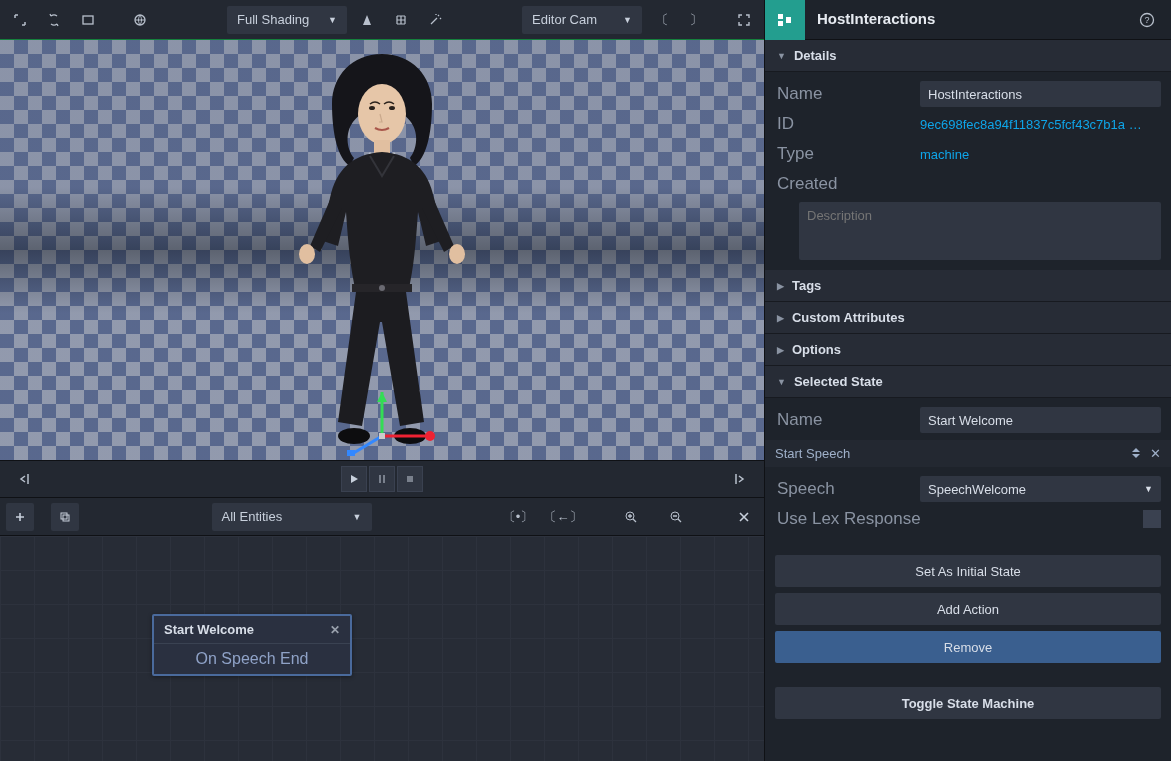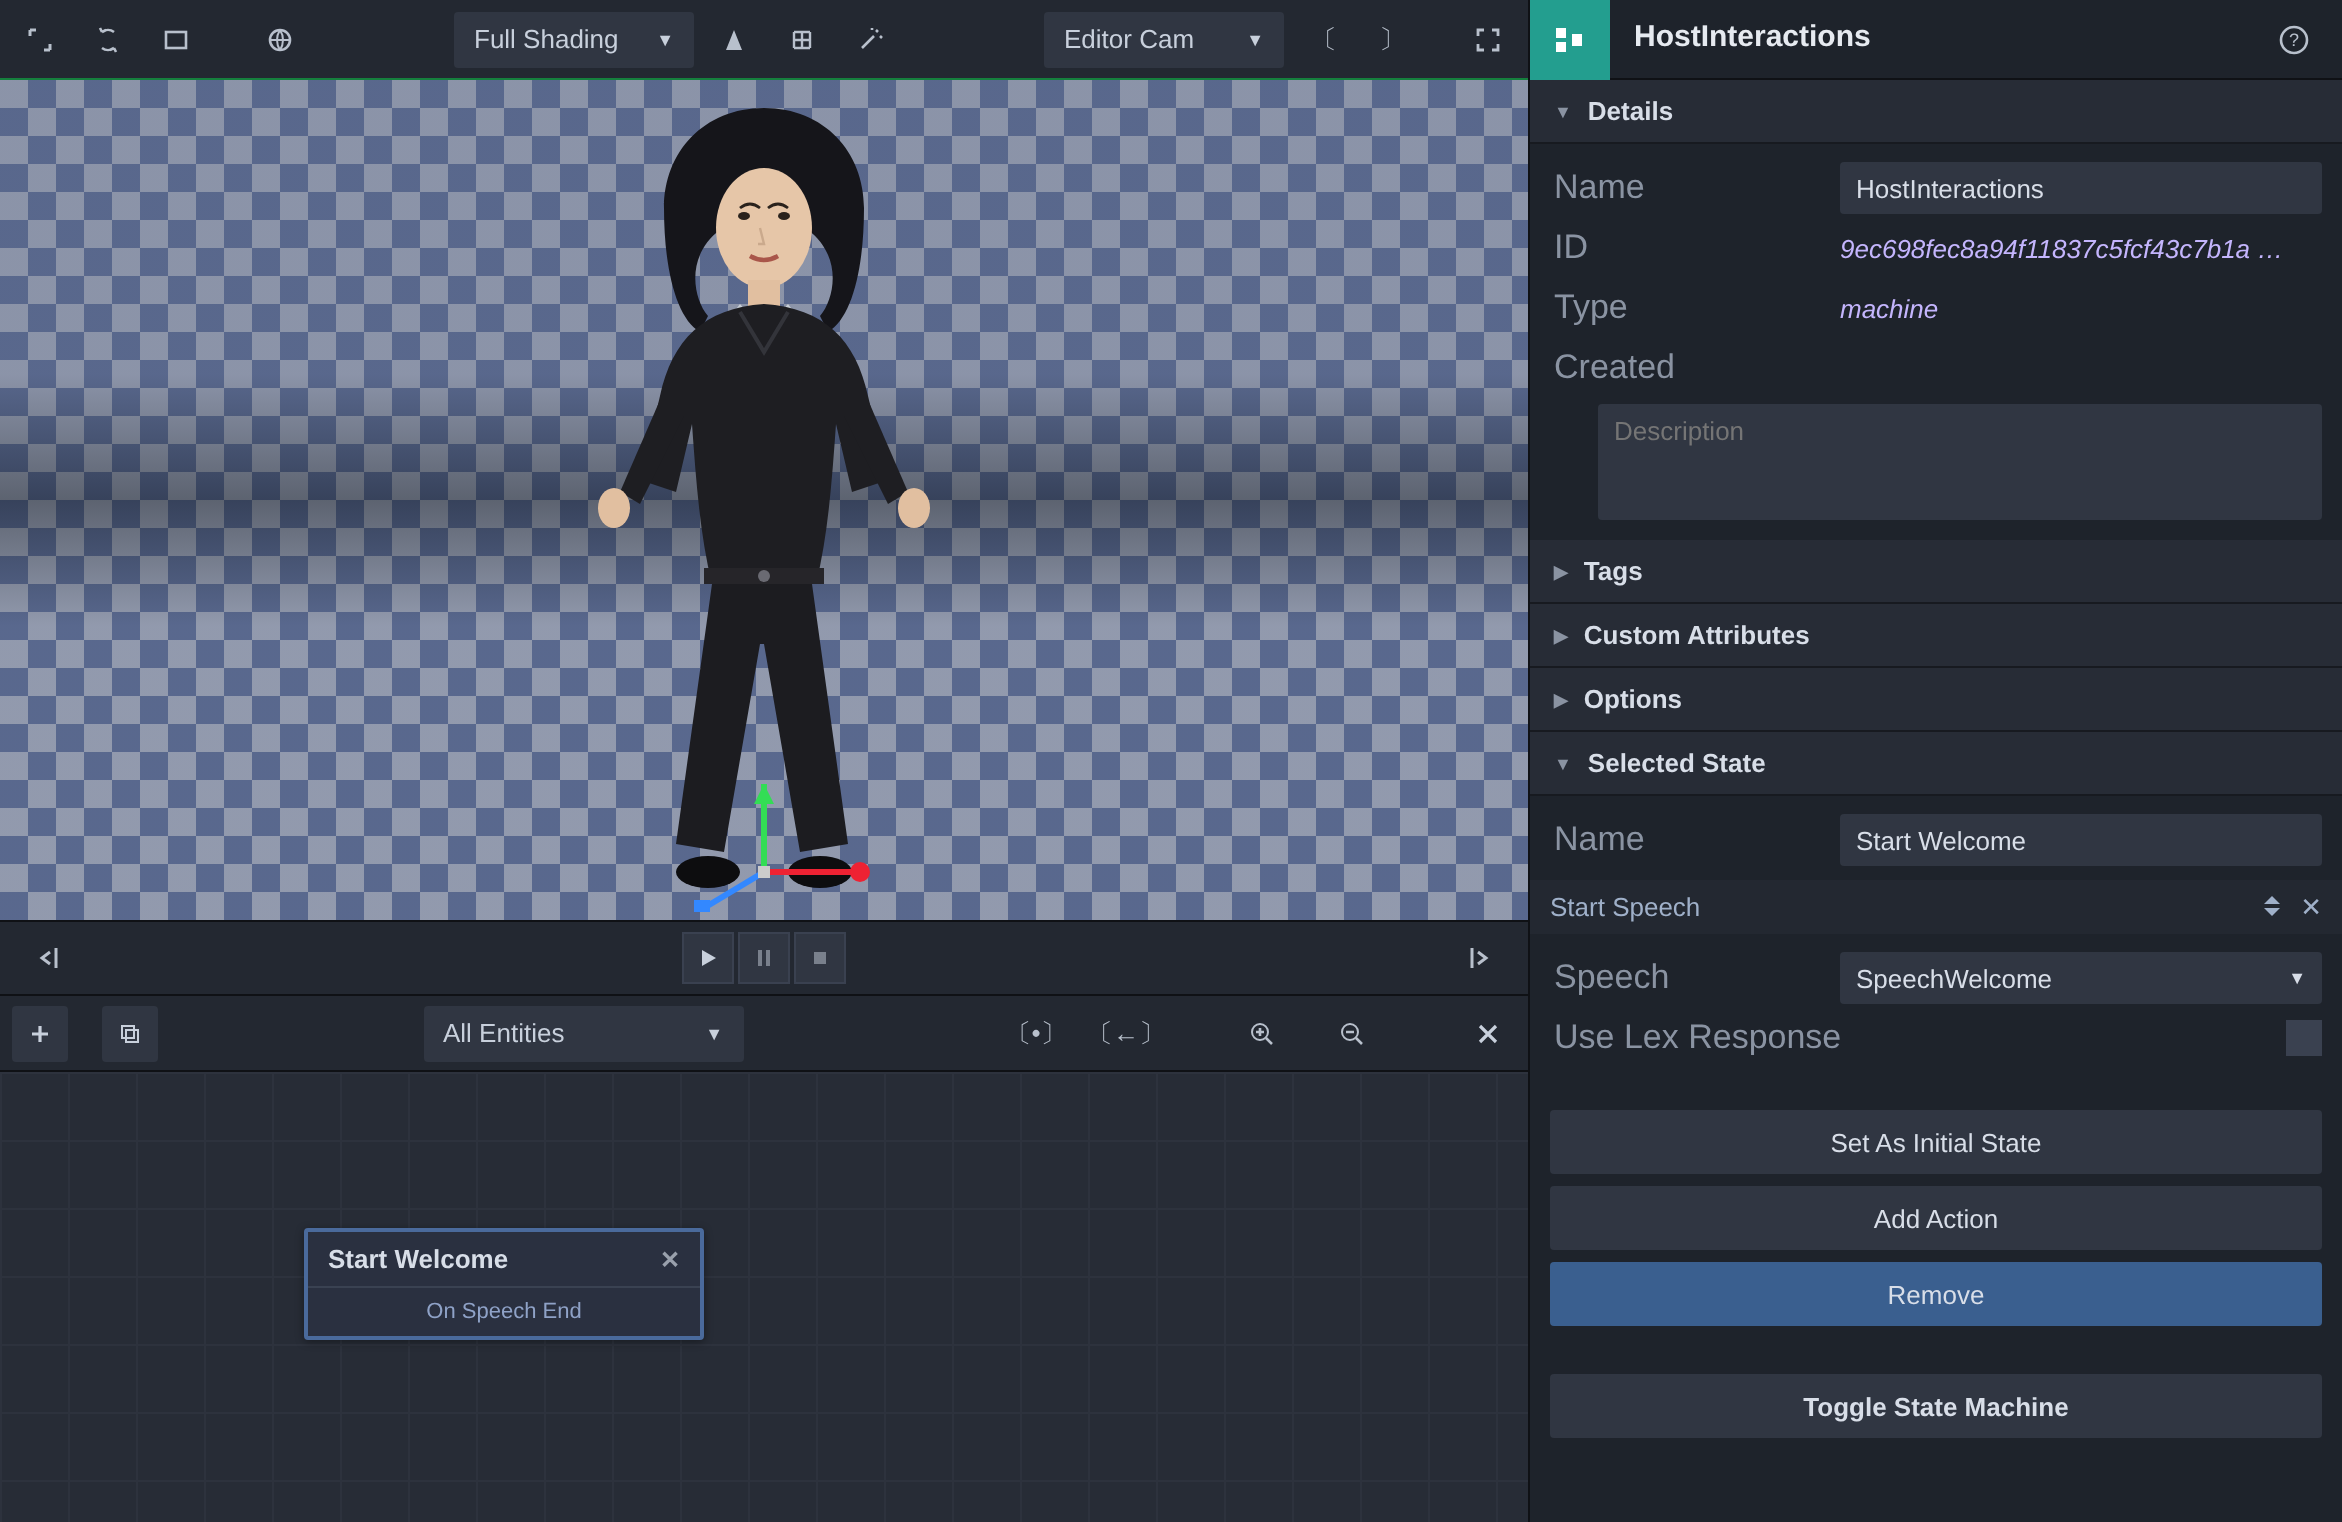--- a/index.html
+++ b/index.html
@@ -34,38 +34,38 @@
 .playbar .sq { width: 26px; height: 26px; background: #303642; display: flex; align-items: center; justify-content: center; cursor: pointer; border: 1px solid #3a4150; }
 
 
 .graph-toolbar { height: 38px; background: #232831; display: flex; align-items: center; padding: 0 6px; gap: 17px; border-bottom: 1px solid #0f1115; }
 .graph-area { flex: 1; background: #272c36; position: relative;
   background-image: linear-gradient(#2d323d 1px, transparent 1px), linear-gradient(90deg, #2d323d 1px, transparent 1px);
   background-size: 34px 34px;
 }
 .node { position: absolute; left: 152px; top: 78px; width: 200px; background: #2a3040; border: 2px solid #4a6a9c; border-radius: 2px; box-shadow: 0 1px 4px rgba(0,0,0,.4); }
 .node-head { display: flex; align-items: center; justify-content: space-between; padding: 6px 10px; color: #d8dee8; font-weight: 600; border-bottom: 1px solid #3a4252; font-size: 13px; }
-.node-body { padding: 6px 2px; text-align: center; color: #8fa2c7; font-size: 11px; }
+.node-body { padding: 6px 2px; text-align: center; color: #8fa2c7; font-size: 16px; }
 .close-x { color: #99a0ac; cursor: pointer; font-size: 12px; }
 
 
 .insp-head { display: flex; align-items: center; height: 40px; background: #1e232b; border-bottom: 1px solid #0f1115; }
 .insp-head .tab { width: 40px; height: 40px; background: #239e8f; display: flex; align-items: center; justify-content: center; color: #fff; }
 .insp-head .title-wrap { padding: 2px 12px; flex: 1; }
 .insp-head .sup { color: #4f8fe6; font-size: 11px; line-height: 1.1; }
 .insp-head .main { color: #e6eaf0; font-size: 15px; font-weight: 600; line-height: 1.1; }
 .help { margin-left: auto; margin-right: 10px; color: #b8c0cc; cursor: pointer; }
 
 .section { }
 .sect-head { display: flex; align-items: center; gap: 8px; padding: 8px 12px; background: #272c36; color: #d8dee8; font-weight: 600; font-size: 13px; cursor: pointer; border-bottom: 1px solid #171a20; }
 .sect-head .tri { font-size: 9px; color: #8a93a2; }
 .sect-body { padding: 8px 10px; background: #1e232b; }
 .row { display: flex; align-items: center; min-height: 28px; margin-bottom: 2px; }
 .row .lbl { width: 145px; color: #8a93a2; padding-left: 2px; font-size: 17px; }
-.row .val { flex: 1; color: #c4b5fd; font-size: 13px; white-space: nowrap; overflow: hidden; text-overflow: ellipsis; font-style: italic; }
+.row .val { flex: 1; color: #0ea5e9; font-size: 13px; white-space: nowrap; overflow: hidden; text-overflow: ellipsis; }
 .inp { flex: 1; background: #303642; color: #d8dee8; border: none; height: 26px; padding: 0 8px; font-size: 13px; border-radius: 2px; }
 textarea.inp { height: 58px; padding: 6px 8px; resize: none; margin-left: 24px; }
 .insp-sel { flex: 1; background: #303642; color: #d8dee8; height: 26px; display: flex; align-items: center; padding: 0 8px; justify-content: space-between; cursor: pointer; border-radius: 2px; font-size: 13px; }
 .chk { width: 18px; height: 18px; background: #3a4150; cursor: pointer; }
 .btn { width: 100%; height: 32px; background: #303642; color: #d8dee8; display: flex; align-items: center; justify-content: center; margin-top: 6px; cursor: pointer; border-radius: 2px; font-size: 13px; }
 .btn.acc { background: #3a5f8f; }
 .sect-sub { display: flex; align-items: center; justify-content: space-between; padding: 6px 10px; background: #232831; color: #9fb0c9; font-size: 13px; }
 .sub-right { display: flex; gap: 8px; align-items: center; }
 .gap { height: 6px; background: #1e232b; }
 </style>

